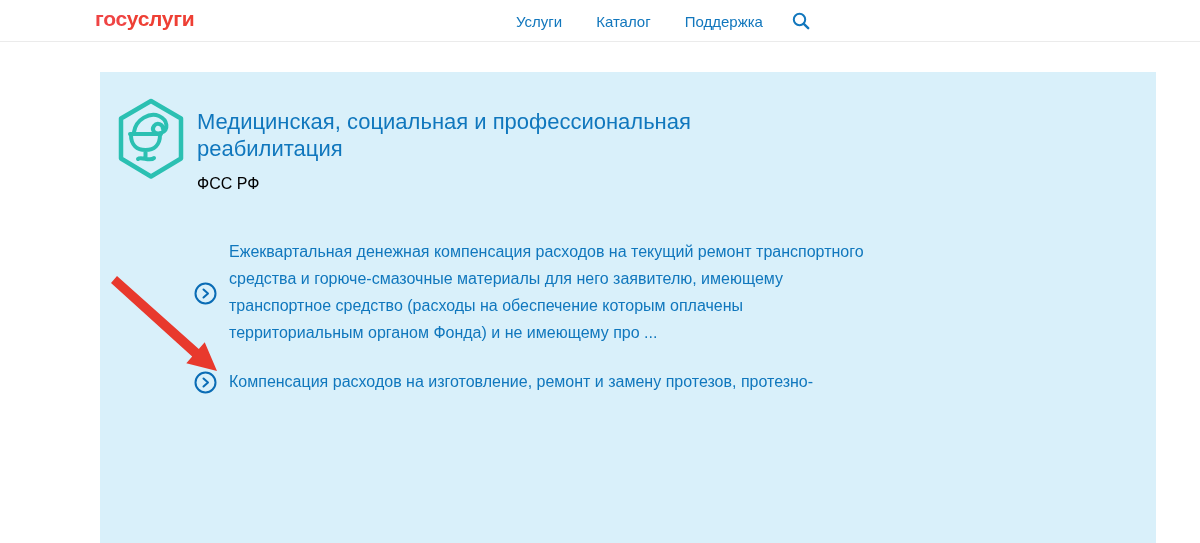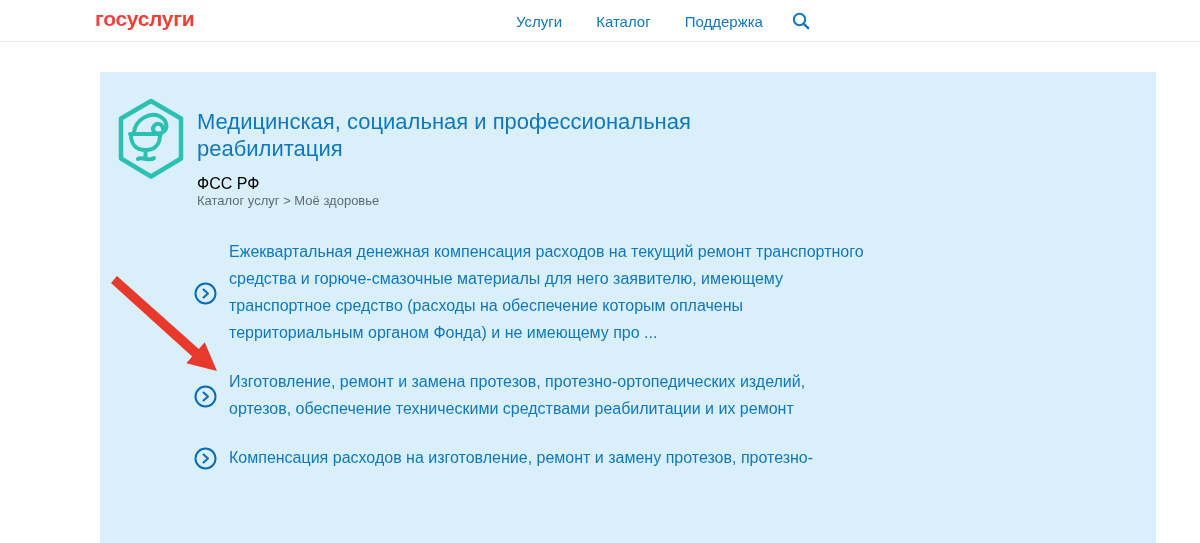--- a/index.html
+++ b/index.html
@@ -67,42 +67,33 @@
 
   <svg class="hex-icon" width="74" height="84" viewBox="0 0 74 84">
     <path d="M37 4 L67 21.5 V61.5 L37 79.5 L7 61.5 V21.5 Z" fill="none" stroke="#2bc0b2" stroke-width="4.5" stroke-linejoin="round"></path>
     <path d="M20 35 C22 22 36 15 45 19 C54 23 55 33 47 36 C41 38 37 33 40 29 C43 25 49 27 49 32" fill="none" stroke="#2bc0b2" stroke-width="4" stroke-linecap="round"></path>
     <path d="M16 37 H47 M17 38 C17 48 23 53 31.5 53 C40 53 46 48 46 38 M31.5 53 V60 M24 62 C27 59 36 65 40 61" fill="none" stroke="#2bc0b2" stroke-width="4" stroke-linecap="round"></path>
   </svg>
 
   <h1 class="page-title">Медицинская, социальная и профессиональная
 реабилитация</h1>
   <div class="agency">ФСС РФ</div>
-  <div class="breadcrumb">Каталог услуг &gt; Моё здоровье</div>
 
   <div class="service-list">
   <div class="service-row">
     <svg width="23" height="23" viewBox="0 0 23 23">
       <circle cx="11.5" cy="11.5" r="10" fill="none" stroke="#0a6cb5" stroke-width="2"></circle>
       <path d="M9.5 7.5 L14 11.5 L9.5 15.5" fill="none" stroke="#0a6cb5" stroke-width="2" stroke-linecap="round" stroke-linejoin="round"></path>
     </svg>
     <div class="service-text">Ежеквартальная денежная компенсация расходов на текущий ремонт транспортного
 средства и горюче-смазочные материалы для него заявителю, имеющему
 транспортное средство (расходы на обеспечение которым оплачены
 территориальным органом Фонда) и не имеющему про ...</div>
   </div>
 
-  <div class="service-row">
-    <svg width="23" height="23" viewBox="0 0 23 23">
-      <circle cx="11.5" cy="11.5" r="10" fill="none" stroke="#0a6cb5" stroke-width="2"></circle>
-      <path d="M9.5 7.5 L14 11.5 L9.5 15.5" fill="none" stroke="#0a6cb5" stroke-width="2" stroke-linecap="round" stroke-linejoin="round"></path>
-    </svg>
-    <div class="service-text">Изготовление, ремонт и замена протезов, протезно-ортопедических изделий,
-ортезов, обеспечение техническими средствами реабилитации и их ремонт</div>
-  </div>
 
 
   <div class="service-row">
     <svg width="23" height="23" viewBox="0 0 23 23">
       <circle cx="11.5" cy="11.5" r="10" fill="none" stroke="#0a6cb5" stroke-width="2"></circle>
       <path d="M9.5 7.5 L14 11.5 L9.5 15.5" fill="none" stroke="#0a6cb5" stroke-width="2" stroke-linecap="round" stroke-linejoin="round"></path>
     </svg>
     <div class="service-text">Компенсация расходов на изготовление, ремонт и замену протезов, протезно-</div>
   </div>
 </div>

